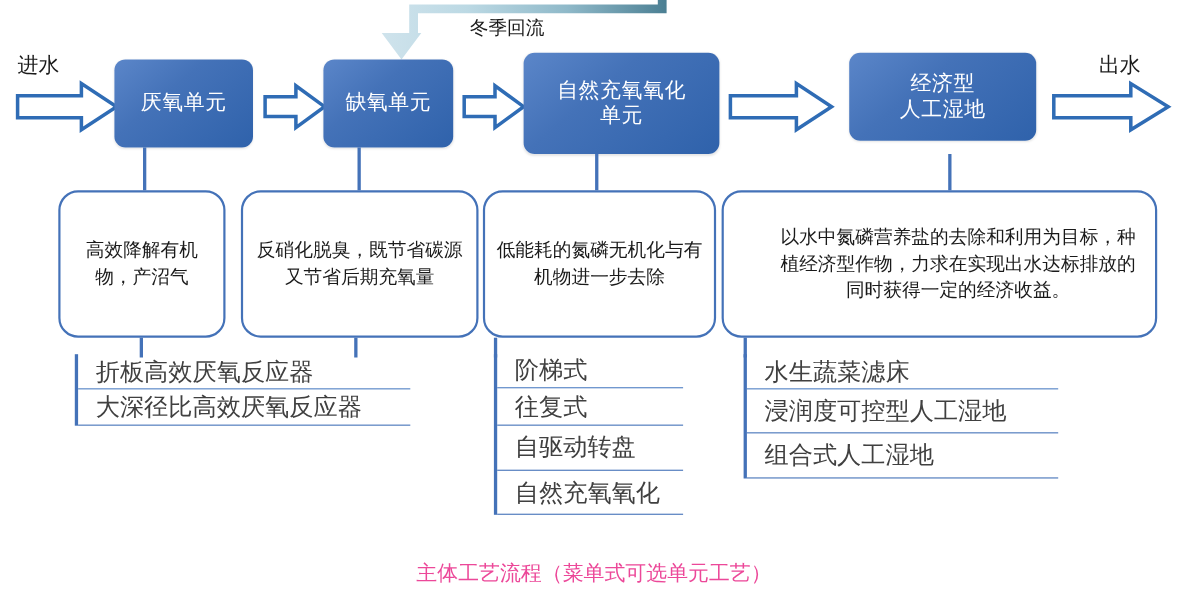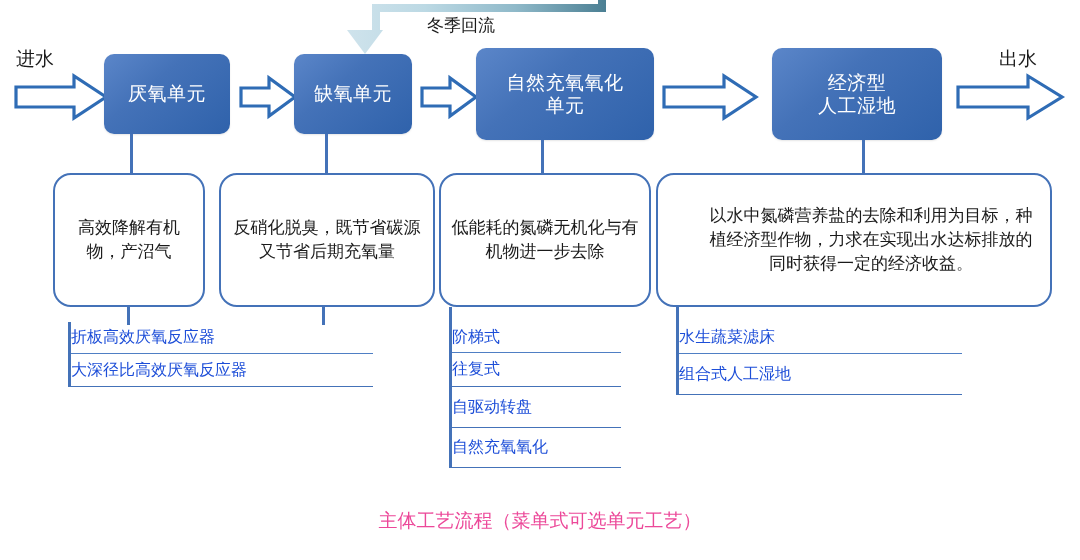--- a/index.html
+++ b/index.html
@@ -69,25 +69,25 @@
   .vline{position:absolute;background:#4472b8;width:3px;}
 
   
   .opt-list{
     position:absolute;
     border-left:3px solid #4472b8;
     box-sizing:border-box;
   }
   .opt-item{
     border-bottom:1.4px solid #4472b8;
-    font-size:16px;
-    color:#1d4ed8;
+    font-size:22px;
+    color:#404040;
     display:flex;align-items:center;
     box-sizing:border-box;
-    padding-left:0;
+    padding-left:16px;
     white-space:nowrap;
   }
   .opt-item.first{border-bottom:1.4px solid #4f7fc4;}
 
   
   #caption{
     position:absolute;
     left:0;top:508px;width:1080px;
     text-align:center;
     font-size:19px;
@@ -158,21 +158,21 @@
     <span>自然充氧氧化
 单元</span>
   </div>
 
   <div class="barrow" style="left:662px;top:74px;">
     <svg width="96" height="46" viewBox="0 0 96 46">
       <path d="M 2 13 L 62 13 L 62 2 L 94 23 L 62 44 L 62 33 L 2 33 Z" fill="#ffffff" stroke="#2f6cb5" stroke-width="3.2" stroke-linejoin="miter"></path>
     </svg>
   </div>
 
-  <div class="unit-box" style="left:772px;top:48px;width:170px;height:92px;">
+  <div class="unit-box" style="left:772px;top:48px;width:170px;height:80px;">
     <span>经济型
 人工湿地</span>
   </div>
 
   <div class="barrow" style="left:956px;top:74px;">
     <svg width="108" height="46" viewBox="0 0 108 46">
       <path d="M 2 13 L 72 13 L 72 2 L 106 23 L 72 44 L 72 33 L 2 33 Z" fill="#ffffff" stroke="#2f6cb5" stroke-width="3.2" stroke-linejoin="miter"></path>
     </svg>
   </div>
 
@@ -209,18 +209,19 @@
 
   <div class="opt-list" style="left:449px;top:322px;width:172px;">
     <div class="opt-item first" style="height:31px;">阶梯式</div>
     <div class="opt-item" style="height:34px;">往复式</div>
     <div class="opt-item" style="height:41px;">自驱动转盘</div>
     <div class="opt-item" style="height:40px;">自然充氧氧化</div>
   </div>
 
   <div class="opt-list" style="left:676px;top:322px;width:286px;">
     <div class="opt-item first" style="height:32px;">水生蔬菜滤床</div>
+    <div class="opt-item" style="height:40px;">浸润度可控型人工湿地</div>
     <div class="opt-item" style="height:41px;">组合式人工湿地</div>
   </div>
 
   <div id="caption">主体工艺流程（菜单式可选单元工艺）</div>
 
 </div>
 
 </body></html>

